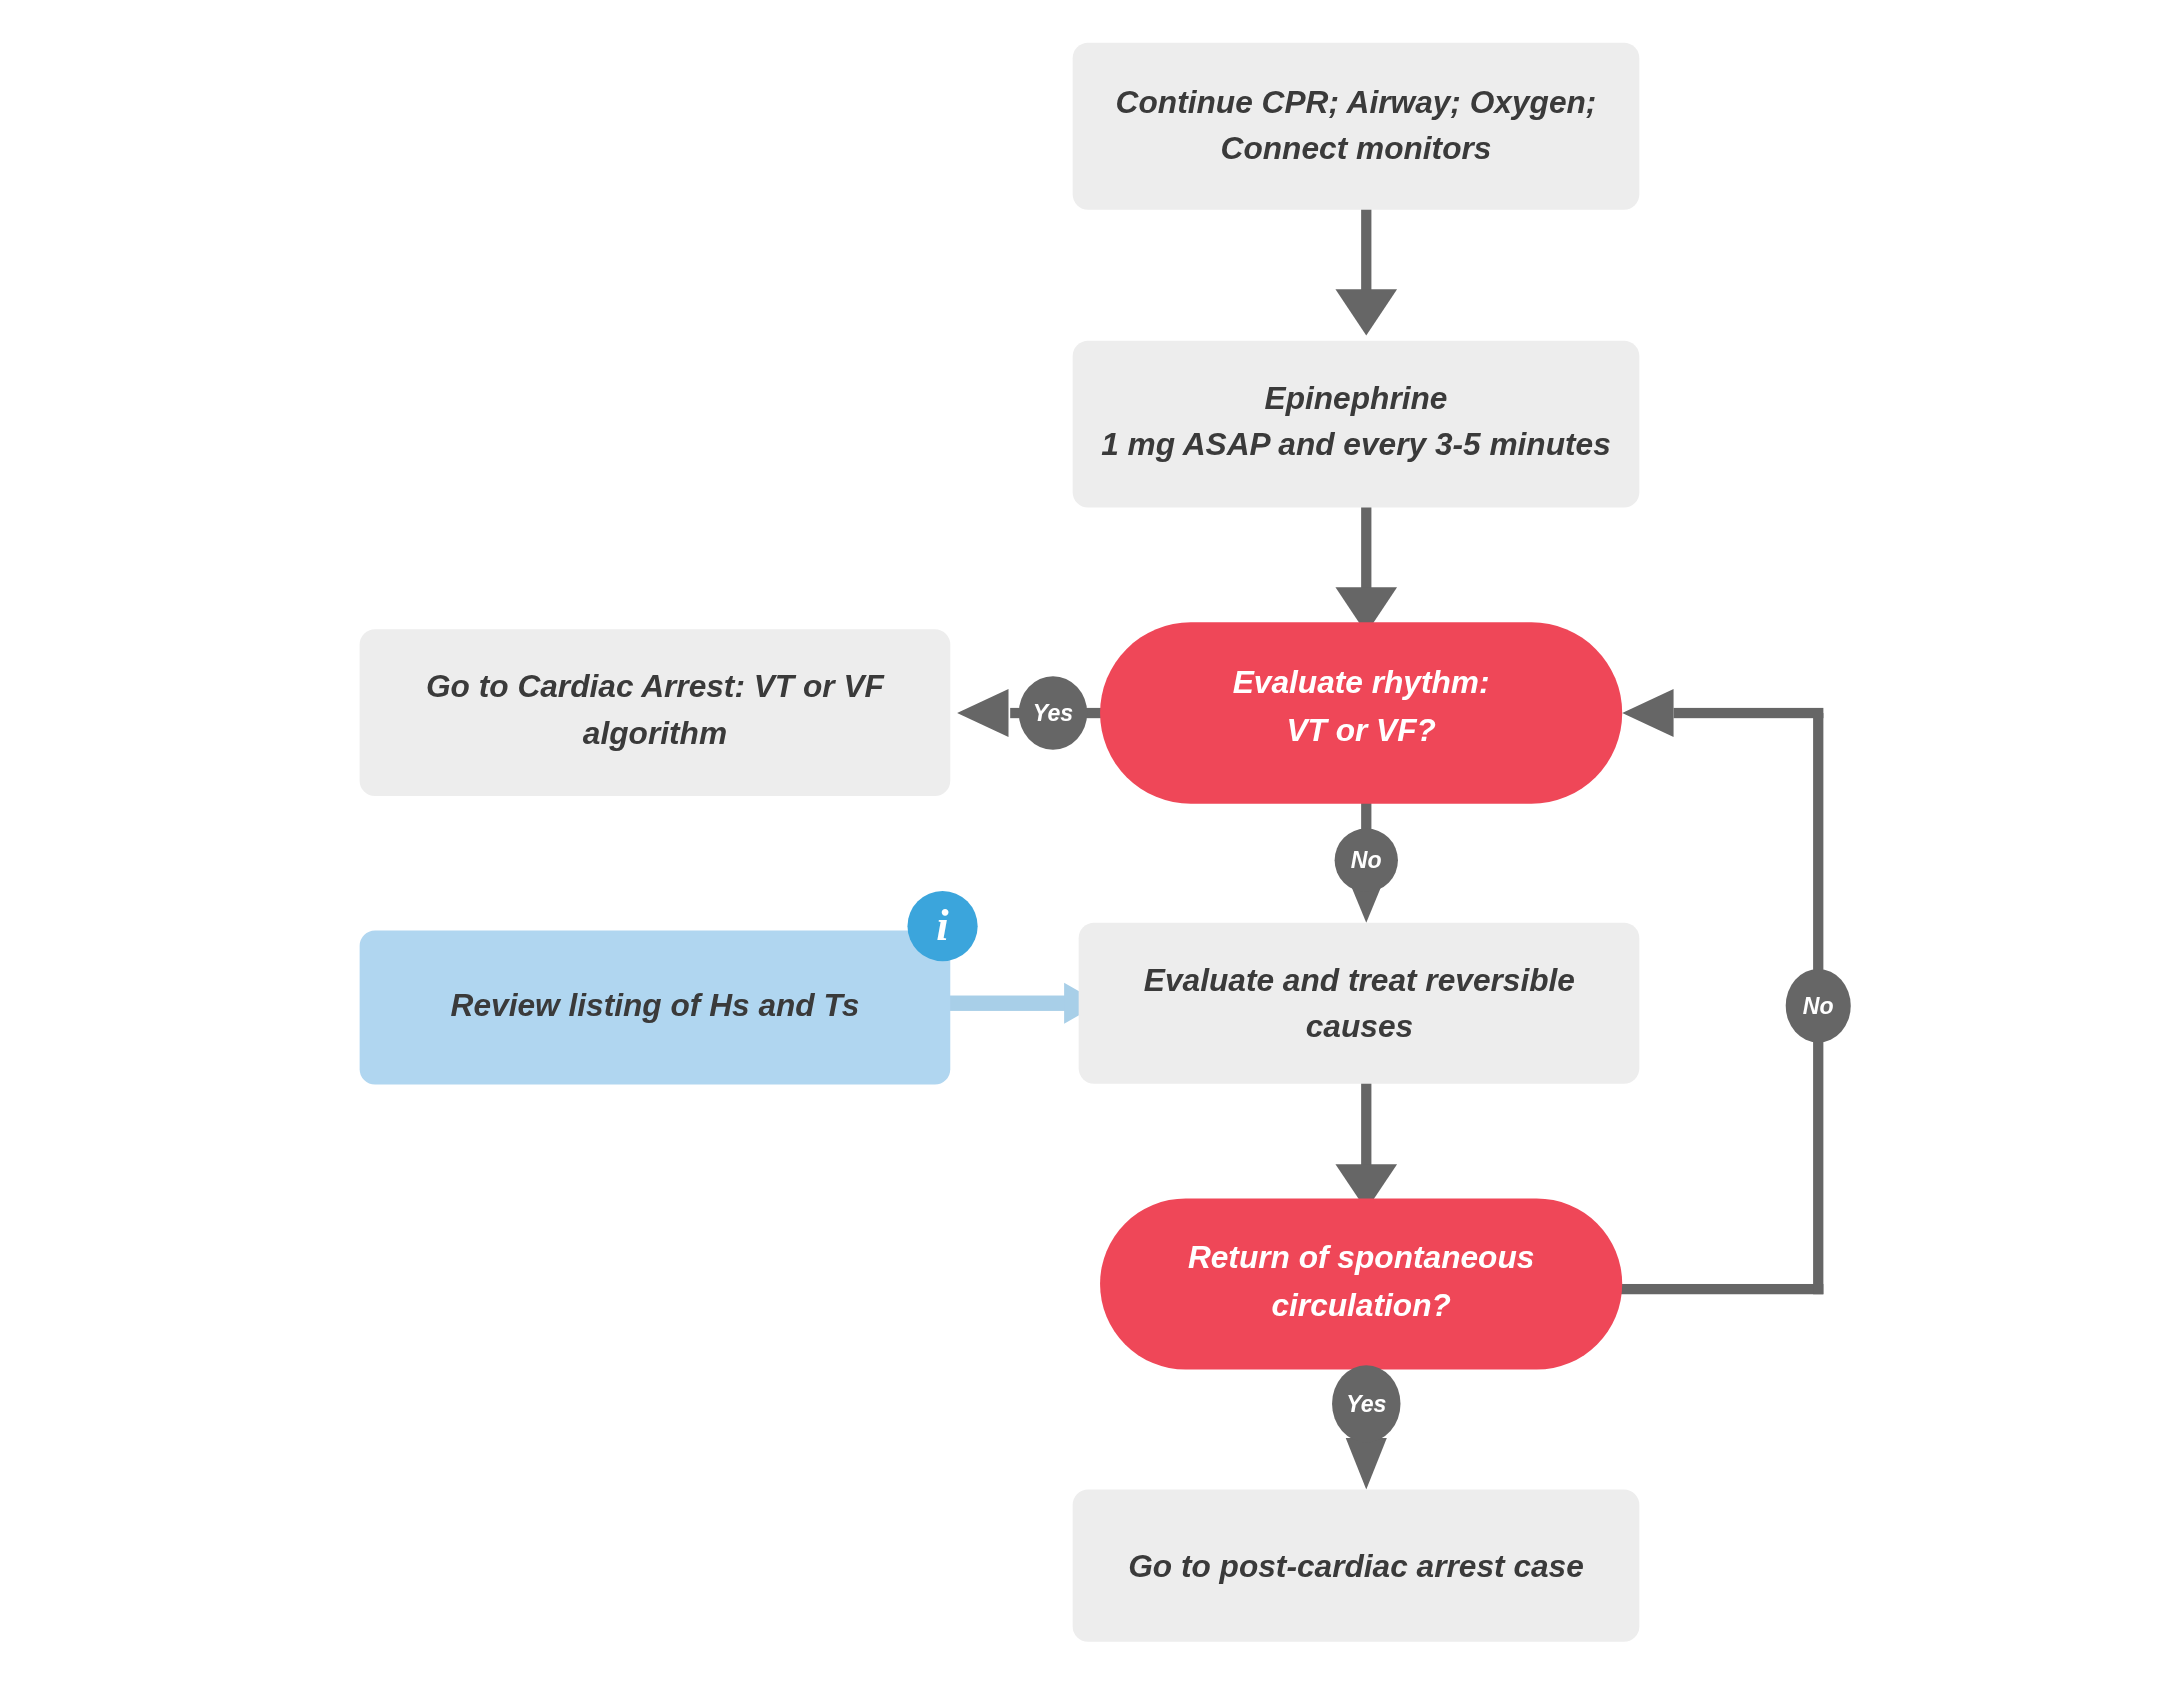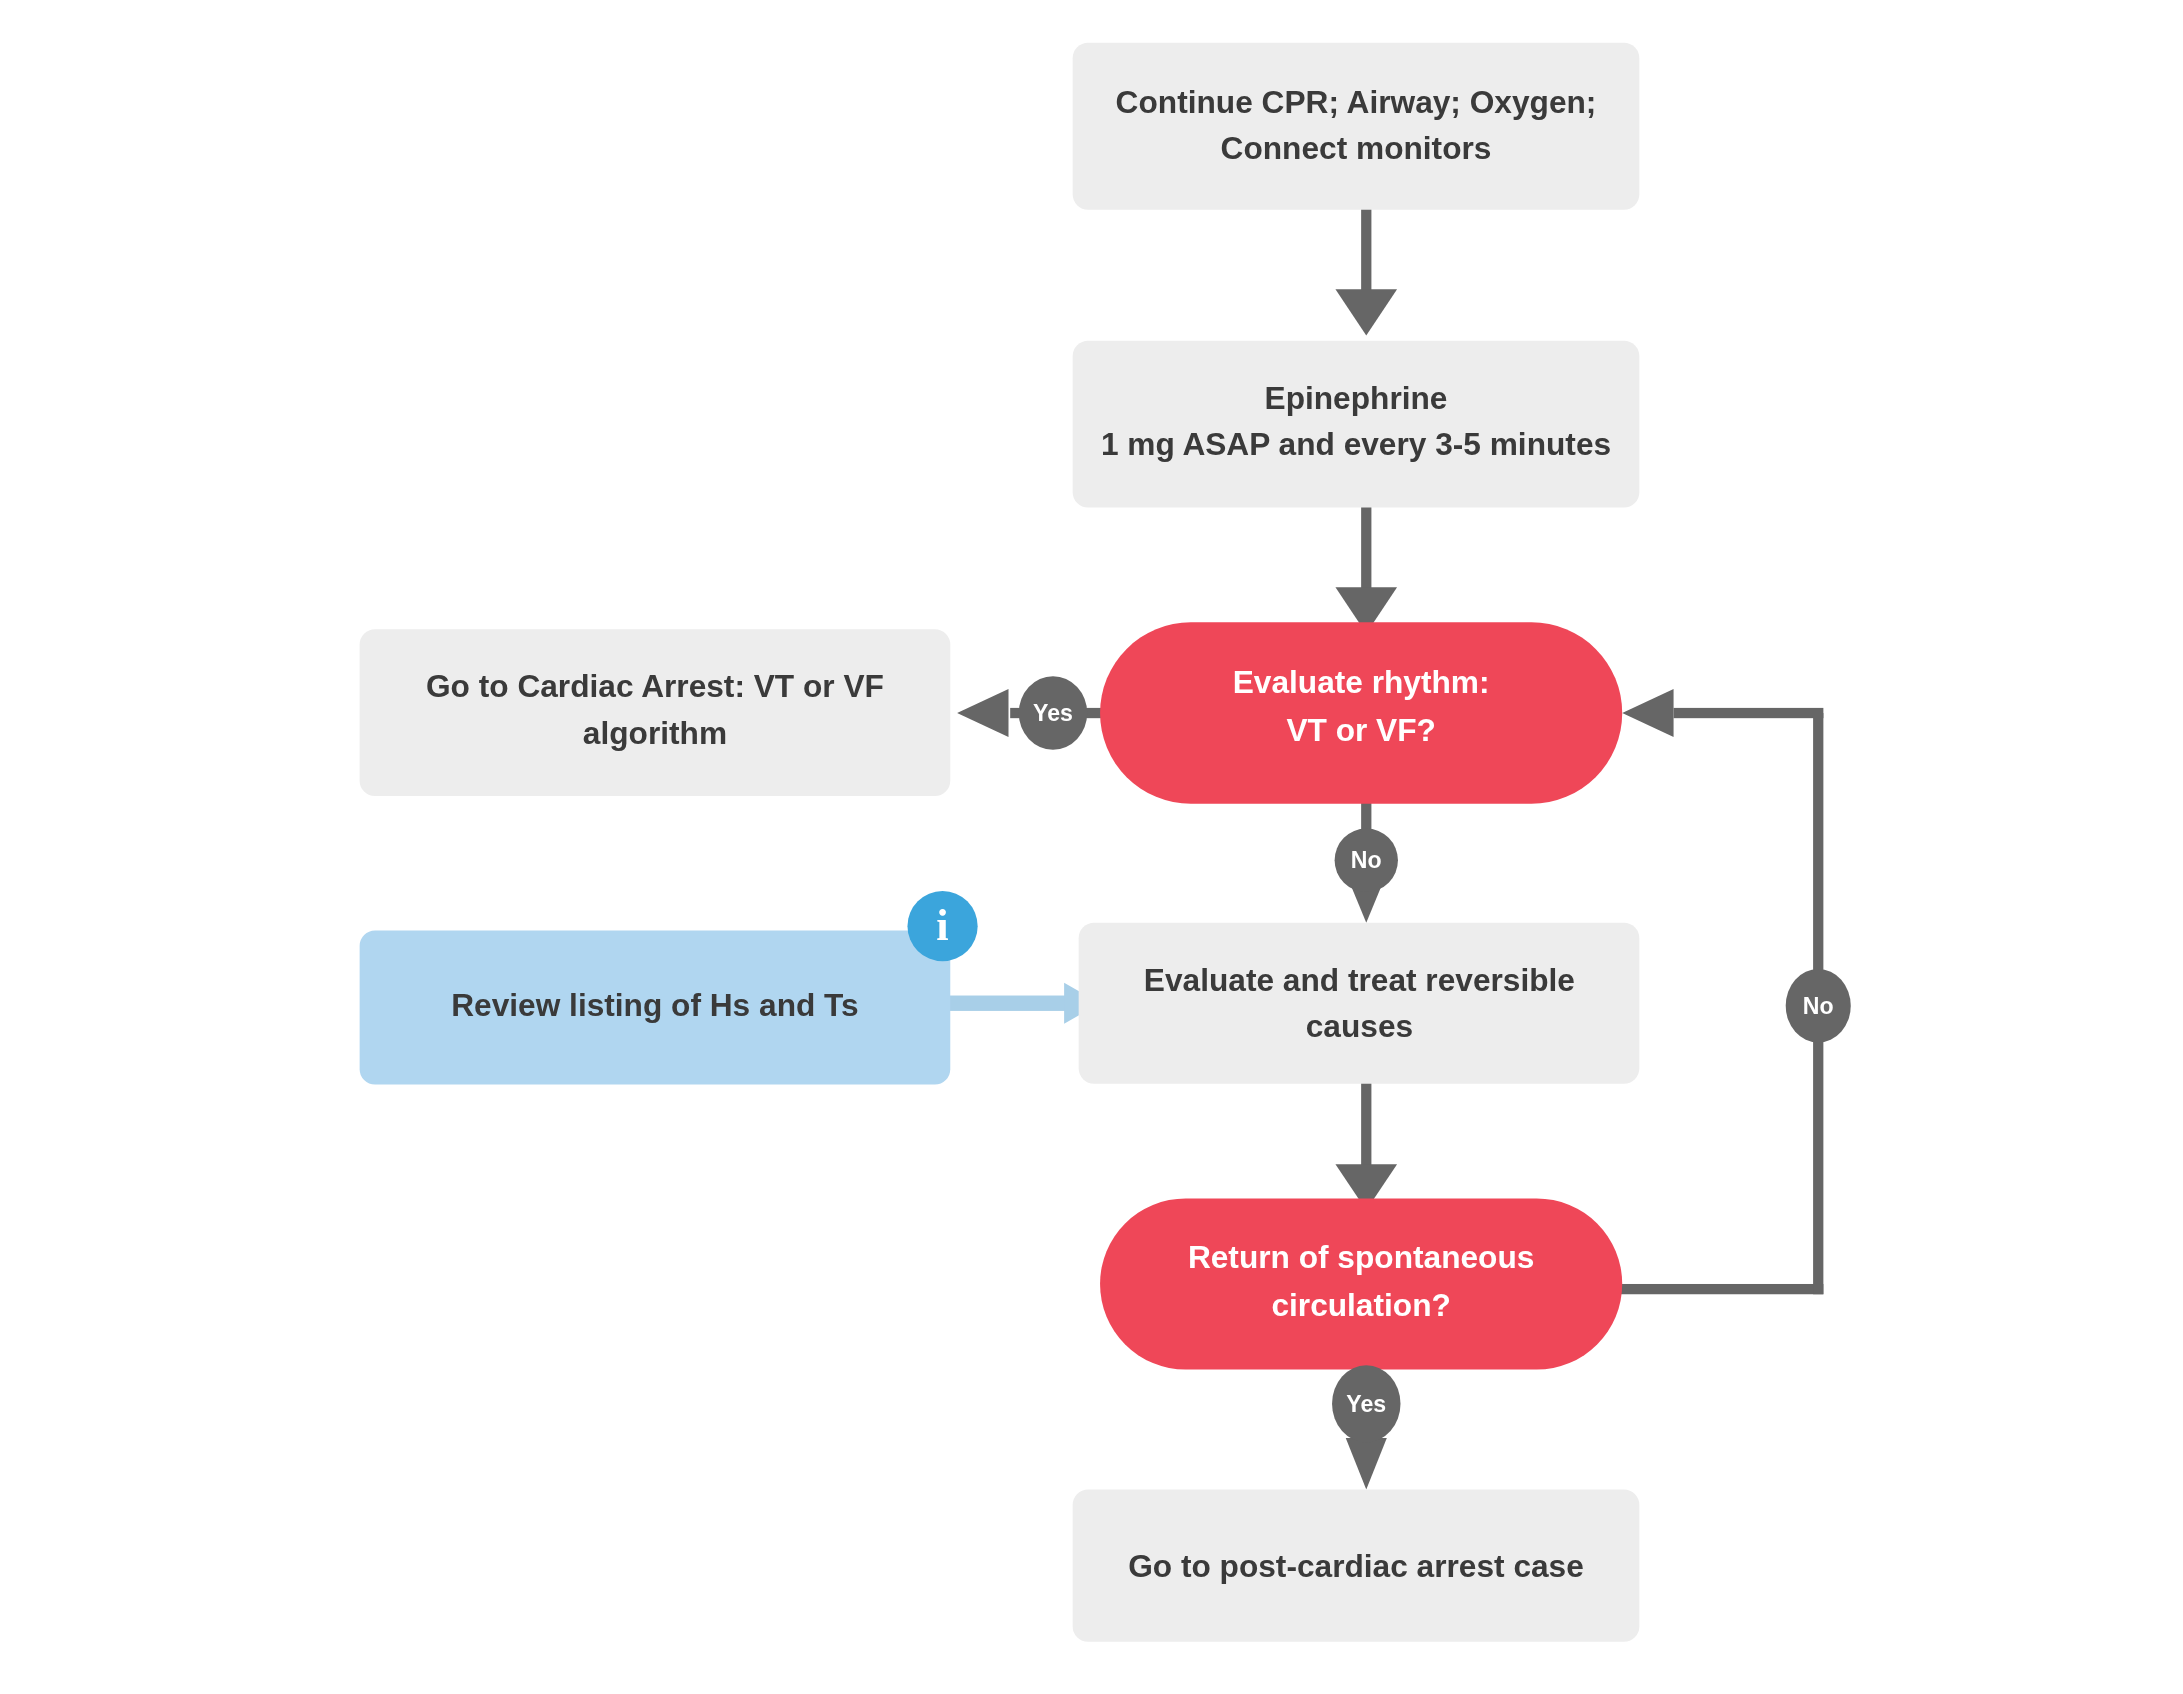--- a/index.html
+++ b/index.html
@@ -10,20 +10,21 @@
   body {
     width: 2183px;
     height: 1694px;
     font-family: "Liberation Sans", "DejaVu Sans", sans-serif;
     overflow: hidden;
   }
   #flowchart-root {
     position: relative;
     width: 2183px;
     height: 1237px;
+    font-style: italic;
   }
   svg.diagram {
     display: block;
     width: 2183px;
     height: 1694px;
   }
   .node-text {
     font-family: "Liberation Sans", "DejaVu Sans", sans-serif;
     font-weight: bold;
     font-size: 37px;

